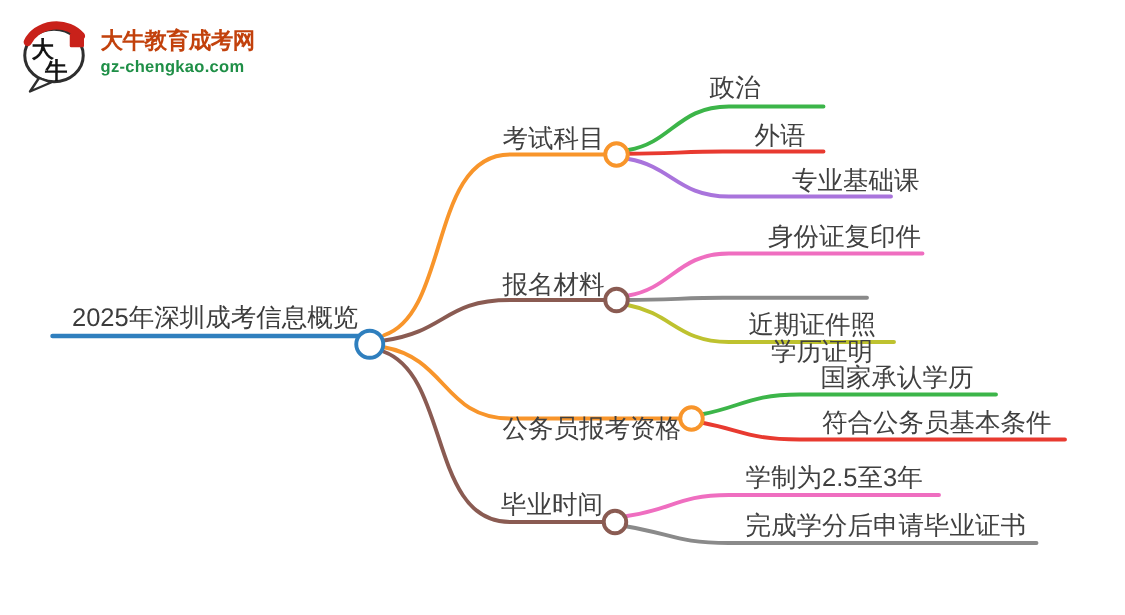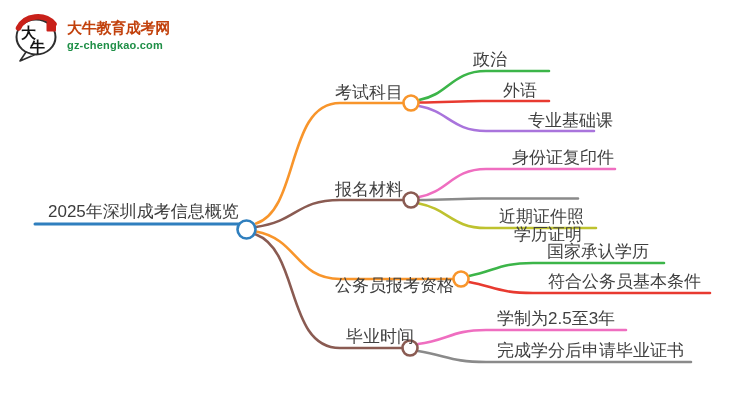--- a/index.html
+++ b/index.html
@@ -82,17 +82,17 @@
 
   <div class="label" style="left:335px;top:180px;">报名材料</div>
   <div class="label" style="left:512px;top:148px;">身份证复印件</div>
   <div class="label" style="left:514px;top:177px;margin-top:48px;">学历证明</div>
   <div class="label" style="left:499px;top:207px;">近期证件照</div>
 
   <div class="label" style="left:335px;top:276px;">公务员报考资格</div>
   <div class="label" style="left:547px;top:242px;">国家承认学历</div>
   <div class="label" style="left:548px;top:272px;">符合公务员基本条件</div>
 
-  <div class="label" style="left:334px;top:327px;margin-left:12px;">毕业时间</div>
+  <div class="label" style="left:334px;top:327px;">毕业时间</div>
   <div class="label" style="left:497px;top:309px;">学制为2.5至3年</div>
   <div class="label" style="left:497px;top:341px;">完成学分后申请毕业证书</div>
 
 </div>
 
 </body></html>

